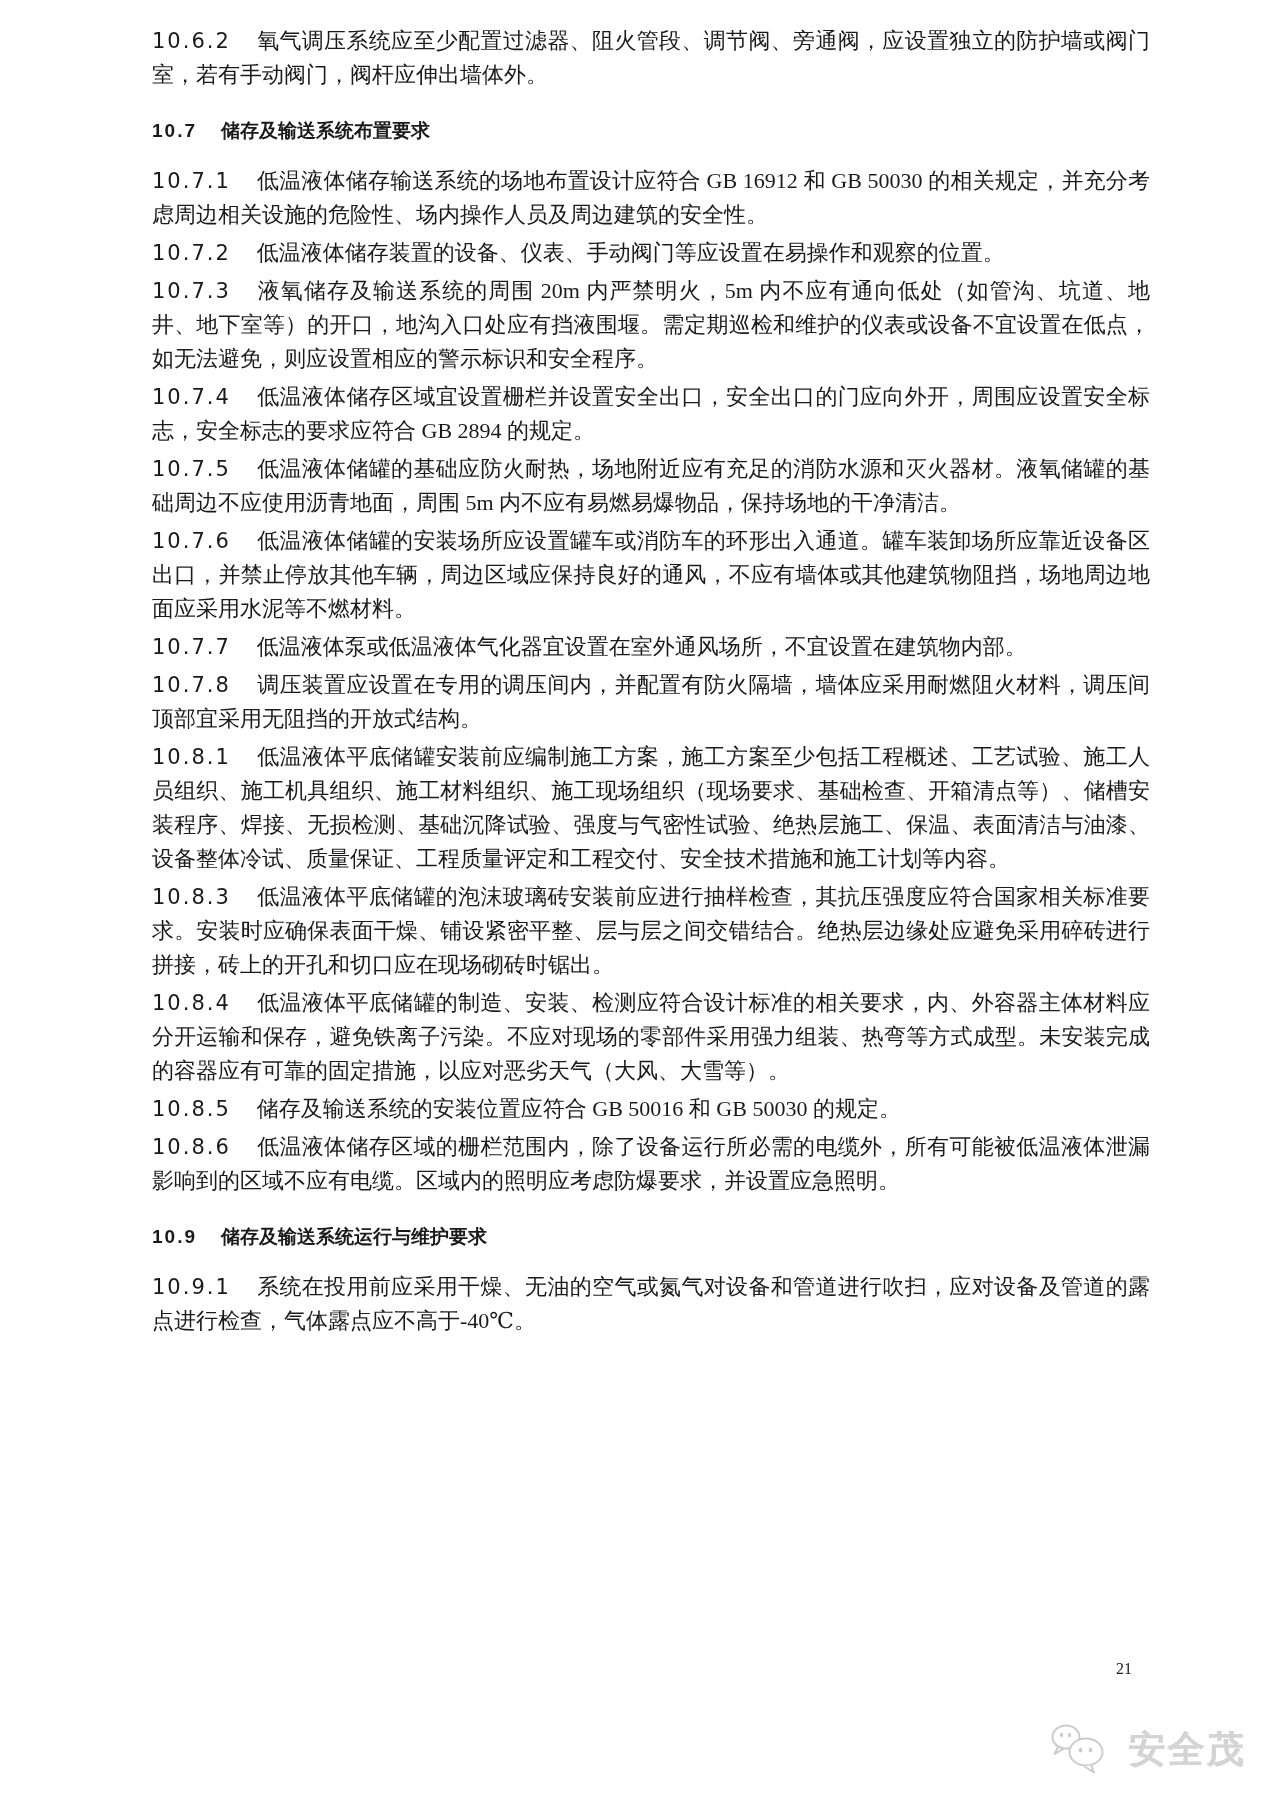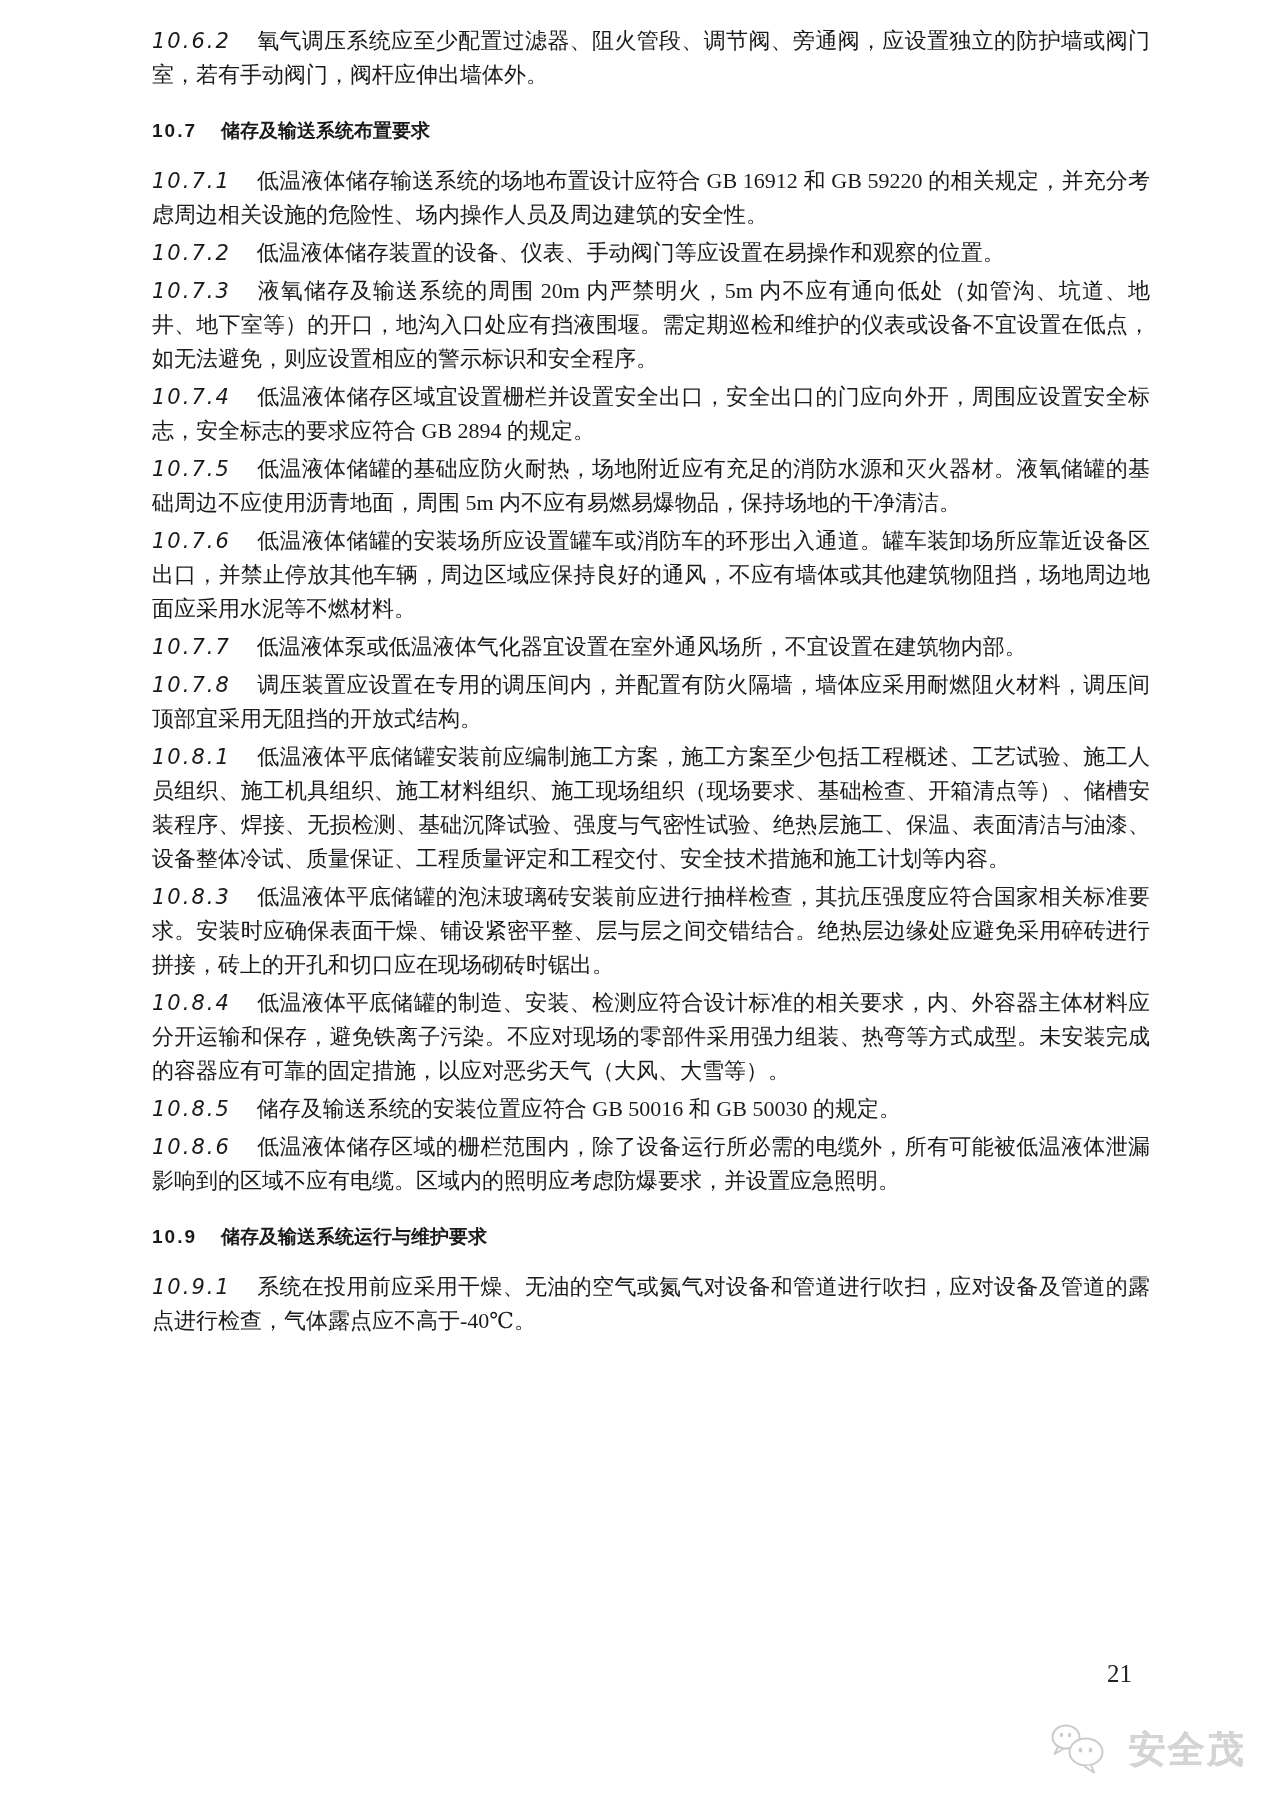--- a/index.html
+++ b/index.html
@@ -14,30 +14,30 @@
     font-family:"Liberation Sans","DejaVu Sans",sans-serif;
     font-weight:bold;font-size:25px;letter-spacing:1.5px;line-height:30px;
   }
   p.clause{
     font-size:22px;line-height:34px;margin:0 0 4px 0;
     text-align:justify;text-justify:inter-ideograph;
   }
   p.clause.first{margin-top:24px;}
   .clause .num{
     font-family:"DejaVu Sans","Liberation Sans",sans-serif;
-    font-size:21px;letter-spacing:2px;padding-right:26px;white-space:nowrap;font-style:italic;
+    font-size:21px;letter-spacing:2px;padding-right:26px;white-space:nowrap;
   }
   h2.heading{
     font-family:"Liberation Sans","DejaVu Sans",sans-serif;
     font-weight:bold;font-size:19px;line-height:30px;margin:24px 0 18px 0;
   }
   .heading .num{letter-spacing:2px;padding-right:24px;white-space:nowrap;}
   .page-number{
     position:absolute;top:1660px;right:148px;
-    font-family:"Liberation Serif","DejaVu Serif",serif;font-size:25px;color:#222;
+    font-family:"Liberation Serif","DejaVu Serif",serif;font-size:16px;color:#222;
   }
   .watermark{
     position:absolute;top:1722px;right:34px;
     display:flex;align-items:center;gap:22px;
   }
   .watermark-text{
     font-family:"Liberation Sans","DejaVu Sans",sans-serif;
     font-size:37px;font-weight:bold;color:#d4d4d4;letter-spacing:2px;
     text-shadow:0.5px 0.5px 0 #ffffff,-0.5px -0.5px 0 #bfbfbf;
   }
@@ -45,21 +45,21 @@
 </head>
 <body>
 
 <div class="content">
 
 
   <p class="clause first"><span class="num">10.6.2</span><span>氧气调压系统应至少配置过滤器、阻火管段、调节阀、旁通阀，应设置独立的防护墙或阀门室，若有手动阀门，阀杆应伸出墙体外。</span></p>
 
   <h2 class="heading"><span class="num">10.7</span><span>储存及输送系统布置要求</span></h2>
 
-  <p class="clause"><span class="num">10.7.1</span><span>低温液体储存输送系统的场地布置设计应符合 GB 16912 和 GB 59220 的相关规定，并充分考虑周边相关设施的危险性、场内操作人员及周边建筑的安全性。</span></p>
+  <p class="clause"><span class="num">10.7.1</span><span>低温液体储存输送系统的场地布置设计应符合 GB 16912 和 GB 50030 的相关规定，并充分考虑周边相关设施的危险性、场内操作人员及周边建筑的安全性。</span></p>
 
   <p class="clause"><span class="num">10.7.2</span><span>低温液体储存装置的设备、仪表、手动阀门等应设置在易操作和观察的位置。</span></p>
 
   <p class="clause"><span class="num">10.7.3</span><span>液氧储存及输送系统的周围 20m 内严禁明火，5m 内不应有通向低处（如管沟、坑道、地井、地下室等）的开口，地沟入口处应有挡液围堰。需定期巡检和维护的仪表或设备不宜设置在低点，如无法避免，则应设置相应的警示标识和安全程序。</span></p>
 
   <p class="clause"><span class="num">10.7.4</span><span>低温液体储存区域宜设置栅栏并设置安全出口，安全出口的门应向外开，周围应设置安全标志，安全标志的要求应符合 GB 2894 的规定。</span></p>
 
   <p class="clause"><span class="num">10.7.5</span><span>低温液体储罐的基础应防火耐热，场地附近应有充足的消防水源和灭火器材。液氧储罐的基础周边不应使用沥青地面，周围 5m 内不应有易燃易爆物品，保持场地的干净清洁。</span></p>
 
   <p class="clause"><span class="num">10.7.6</span><span>低温液体储罐的安装场所应设置罐车或消防车的环形出入通道。罐车装卸场所应靠近设备区出口，并禁止停放其他车辆，周边区域应保持良好的通风，不应有墙体或其他建筑物阻挡，场地周边地面应采用水泥等不燃材料。</span></p>

